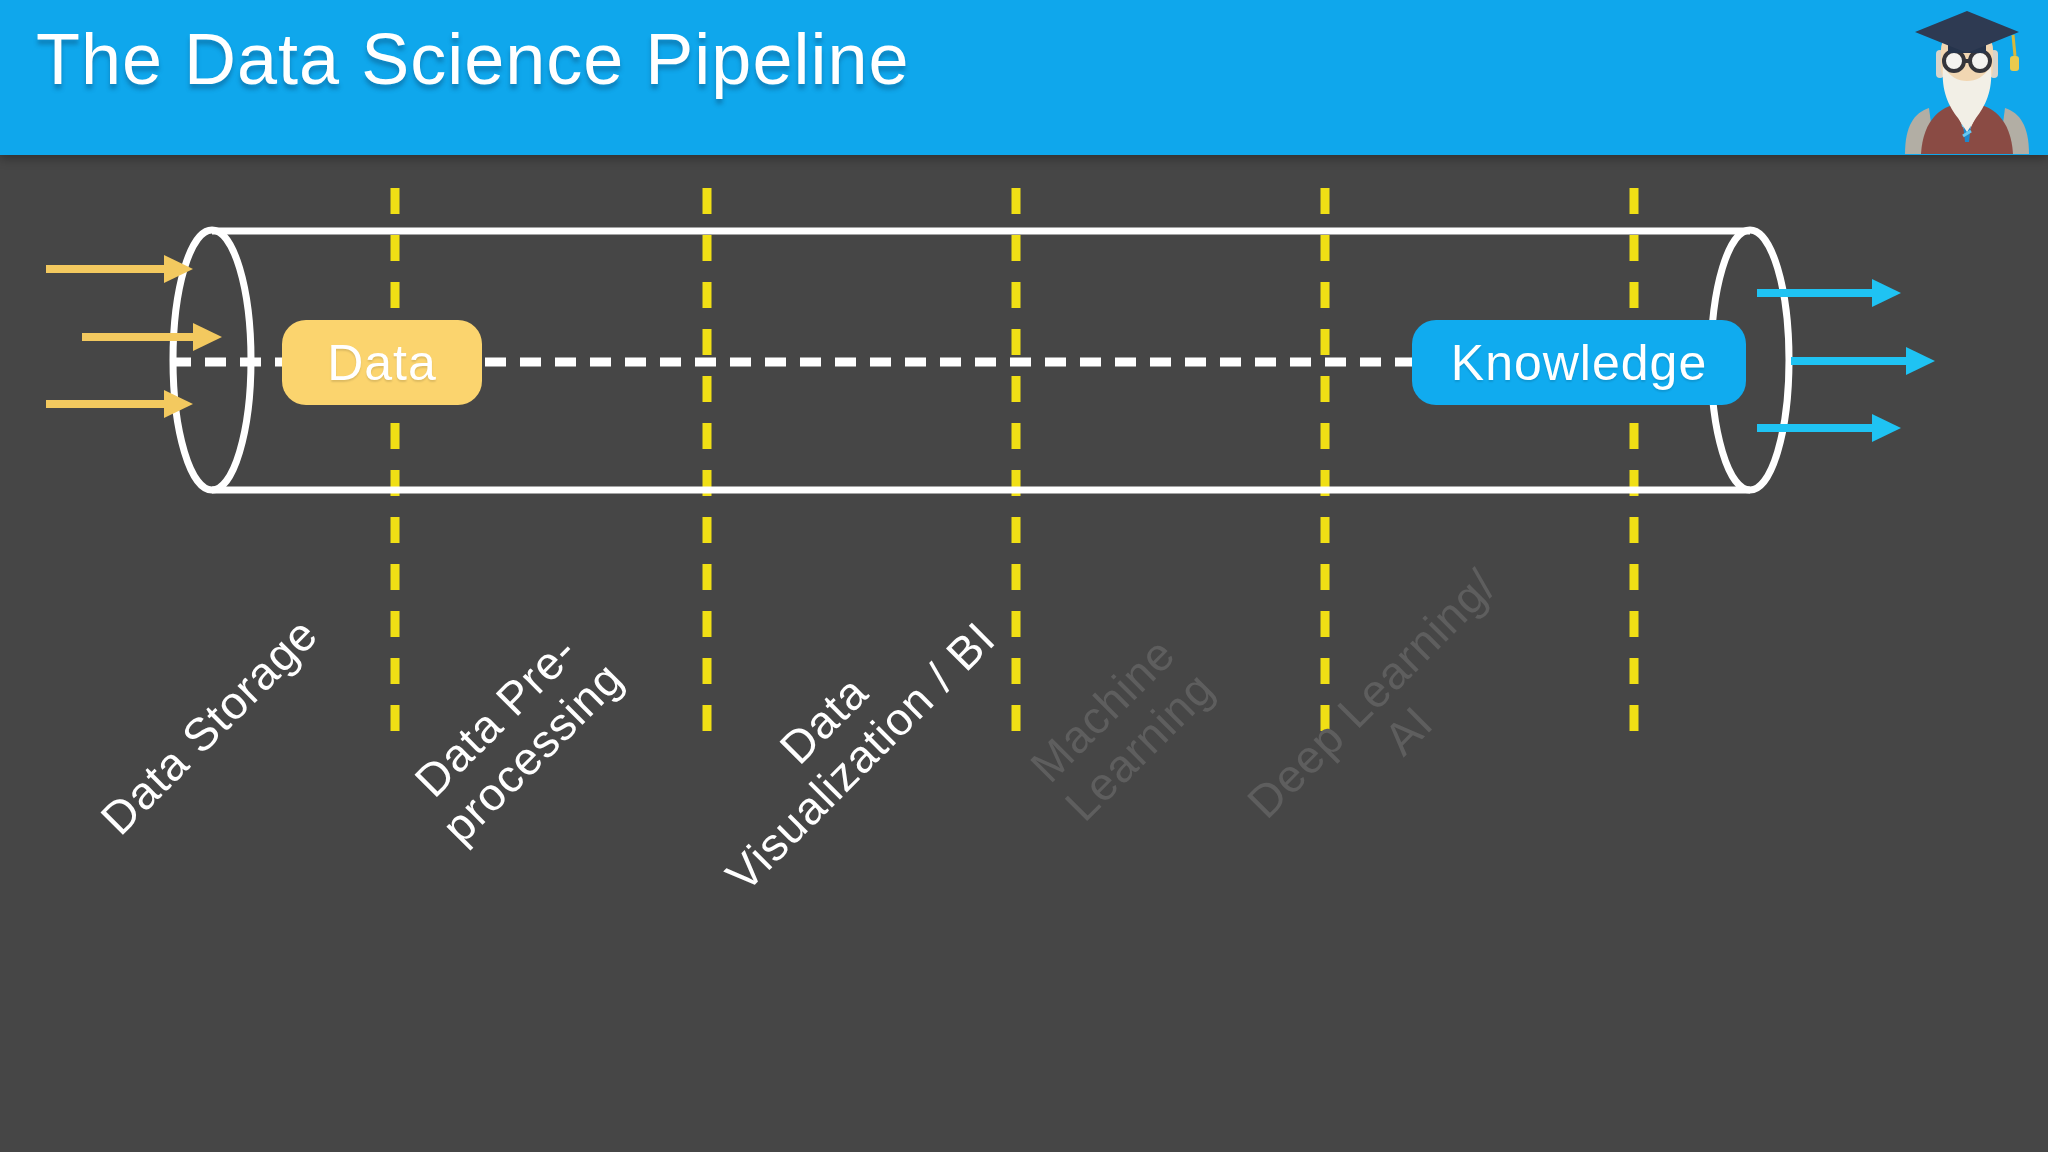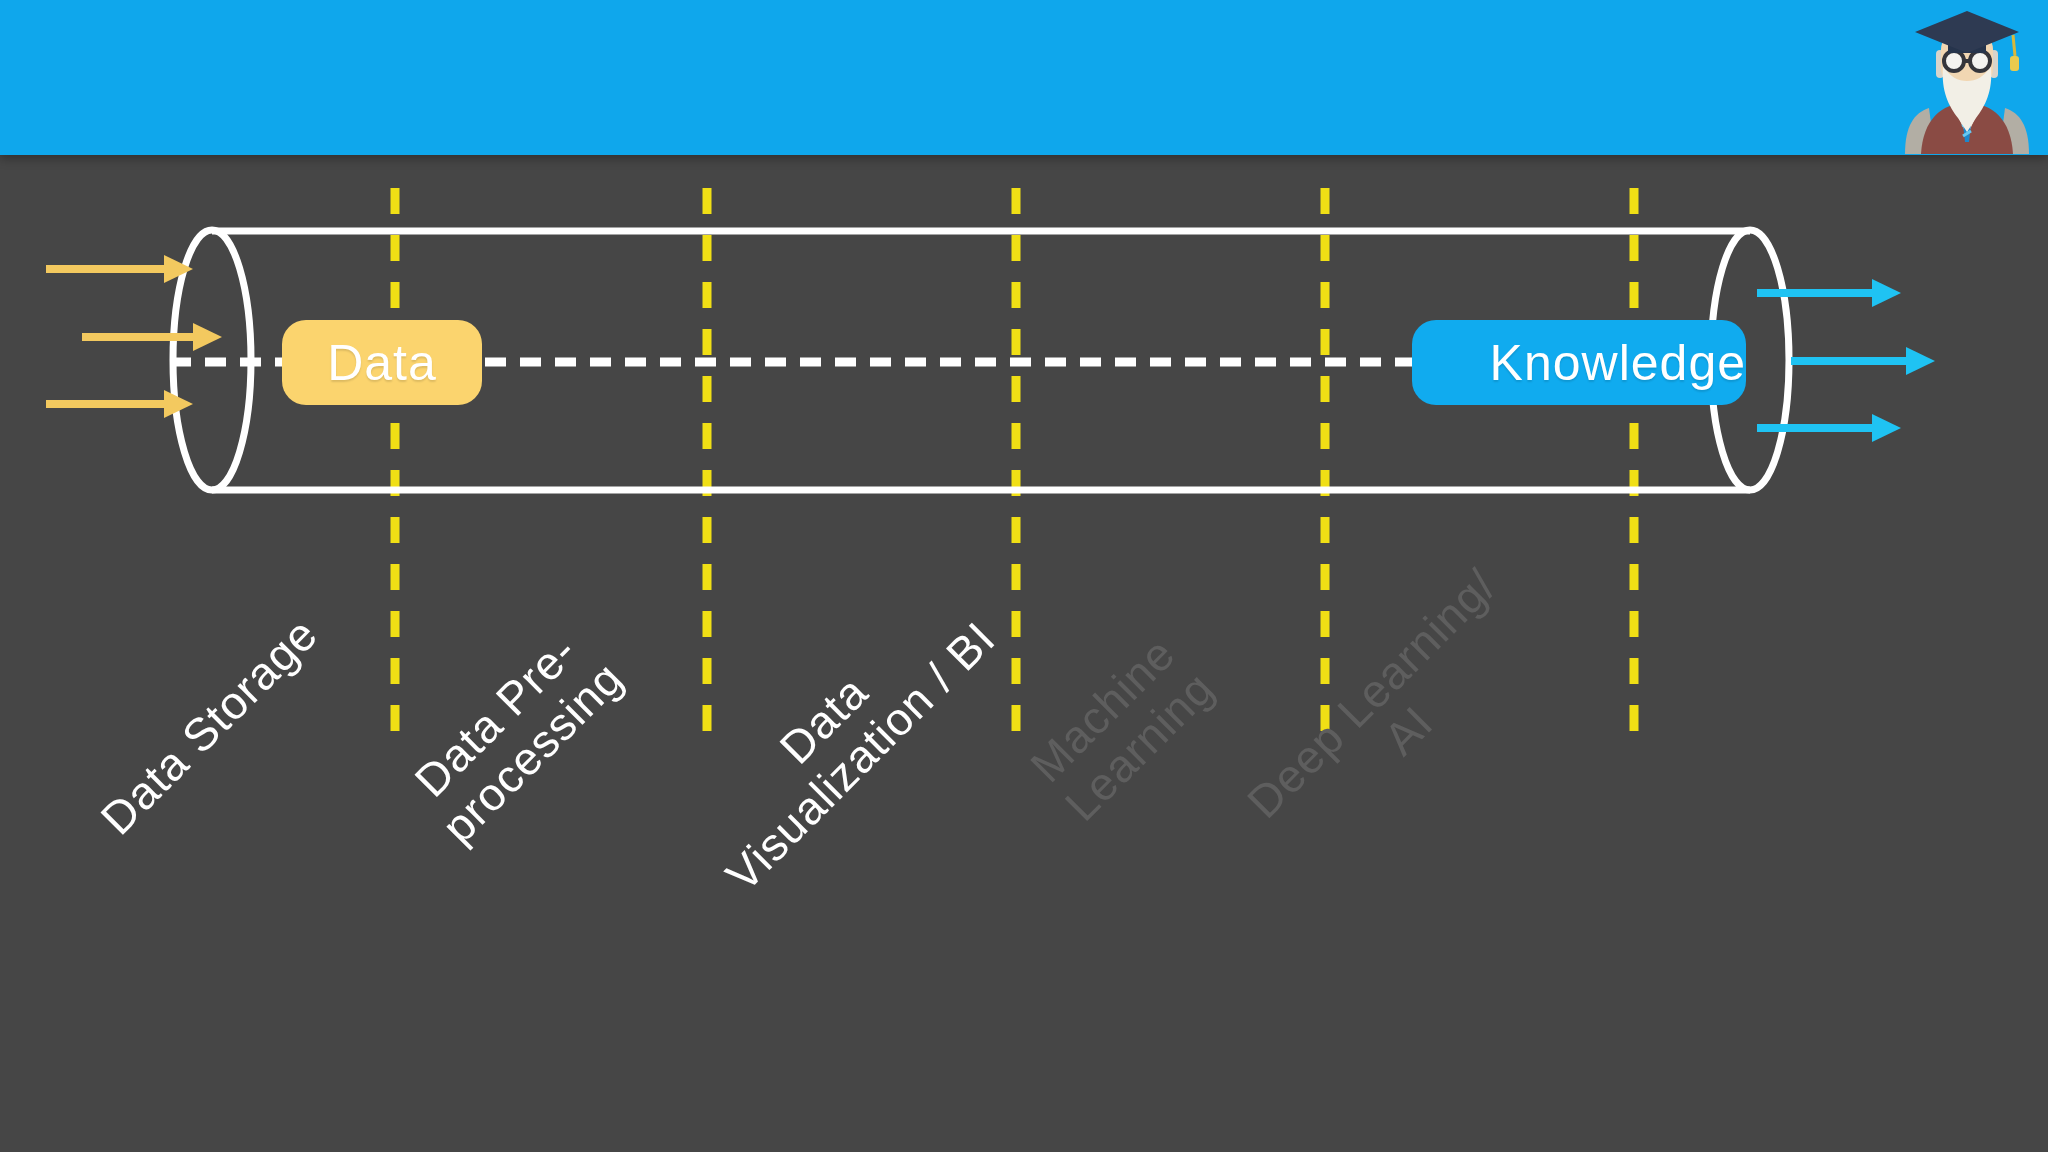--- a/index.html
+++ b/index.html
@@ -32,21 +32,21 @@
   }
   
   .pill{
     position:absolute;top:320px;height:85px;
     border-radius:24px;
     display:flex;align-items:center;justify-content:center;
     color:#ffffff;font-size:50px;font-weight:400;letter-spacing:1px;
     text-shadow:0 2px 2px rgba(0,0,0,.12);
   }
   .data-box{left:282px;width:200px;background:#fbd46e;}
-  .knowledge-box{left:1412px;width:334px;background:#10abef;justify-content:flex-end;}
+  .knowledge-box{left:1412px;width:334px;background:#10abef;}
   
   .stage{
     position:absolute;
     transform:translate(-50%,-50%) rotate(-45deg);
     text-align:center;
     font-size:46px;line-height:52px;letter-spacing:1px;
     white-space:nowrap;
   }
   .stage.highlighted{color:#ffffff;}
   .stage.dimmed{color:#5e5e5e;}
@@ -140,20 +140,21 @@
   <div class="stage s4 dimmed">
     <div>Machine</div>
     <div>Learning</div>
   </div>
   <div class="stage s5 dimmed">
     <div>Deep Learning/</div>
     <div>AI</div>
   </div>
 
   <div class="header">
+    <div class="page-title">The Data Science Pipeline</div>
     <svg class="professor" viewBox="0 0 140 148">
 
       <path d="M8,148 C8,120 17,107 32,102 L38,148 Z" fill="#b2aea4"></path>
       <path d="M132,148 C132,120 123,107 108,102 L102,148 Z" fill="#b2aea4"></path>
 
       <path d="M24,148 C26,114 44,97 70,97 C96,97 114,114 116,148 Z" fill="#8a4b44"></path>
 
       <polygon points="55,97 85,97 70,130" fill="#ede7da"></polygon>
 
       <polygon points="64,100 76,100 72,136 68,136" fill="#1d87cc"></polygon>

